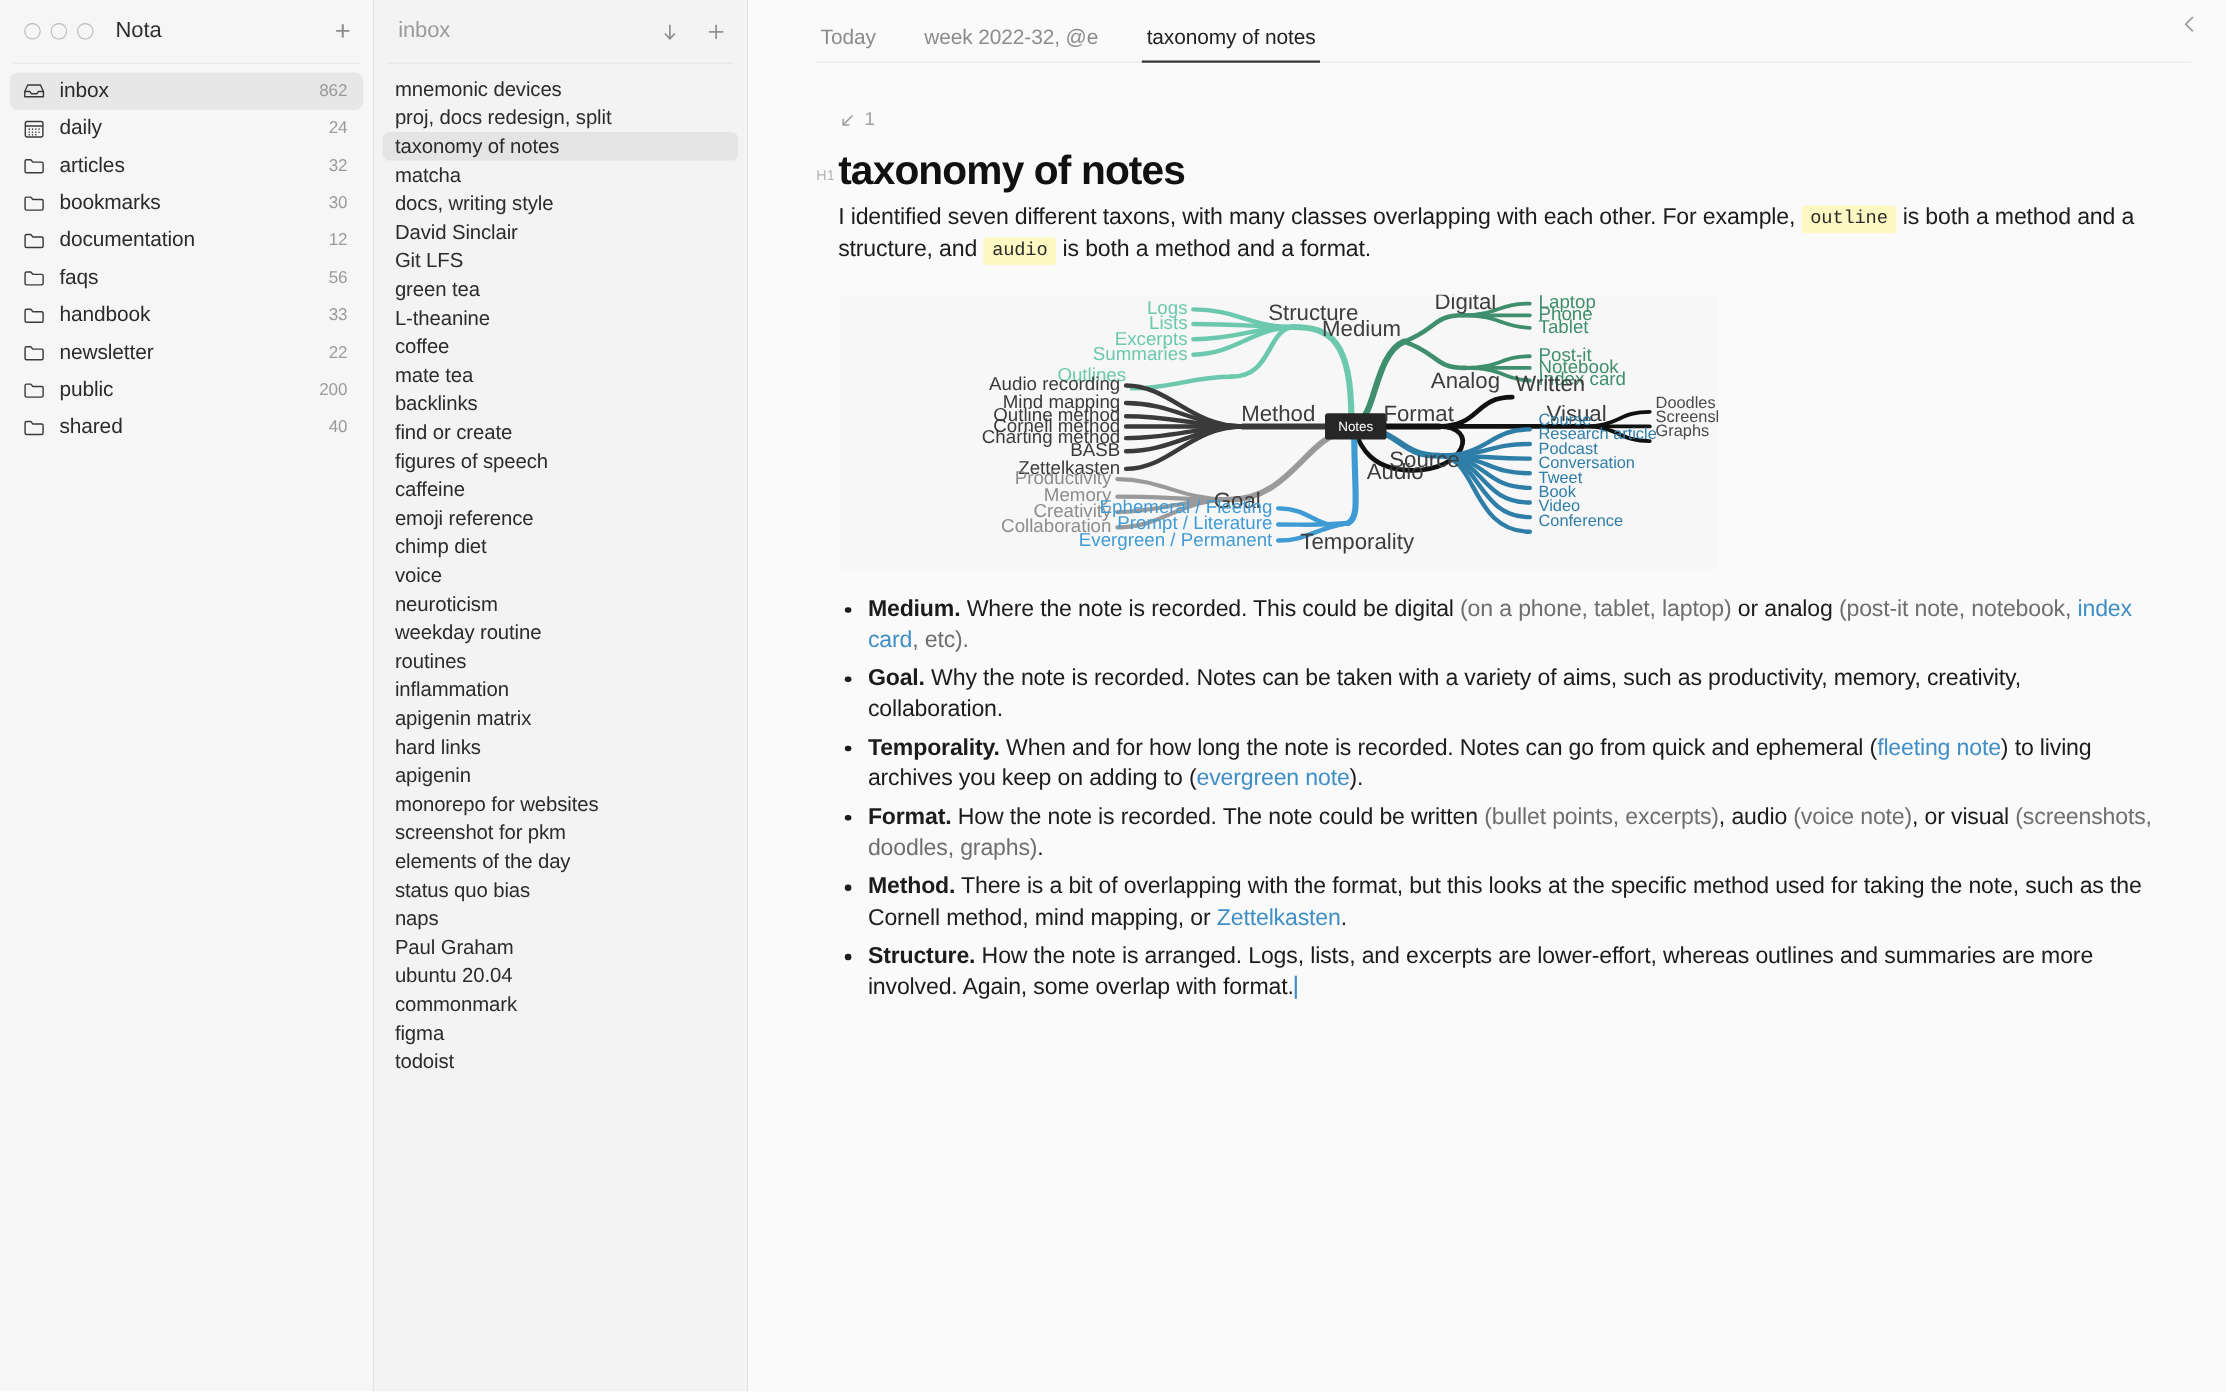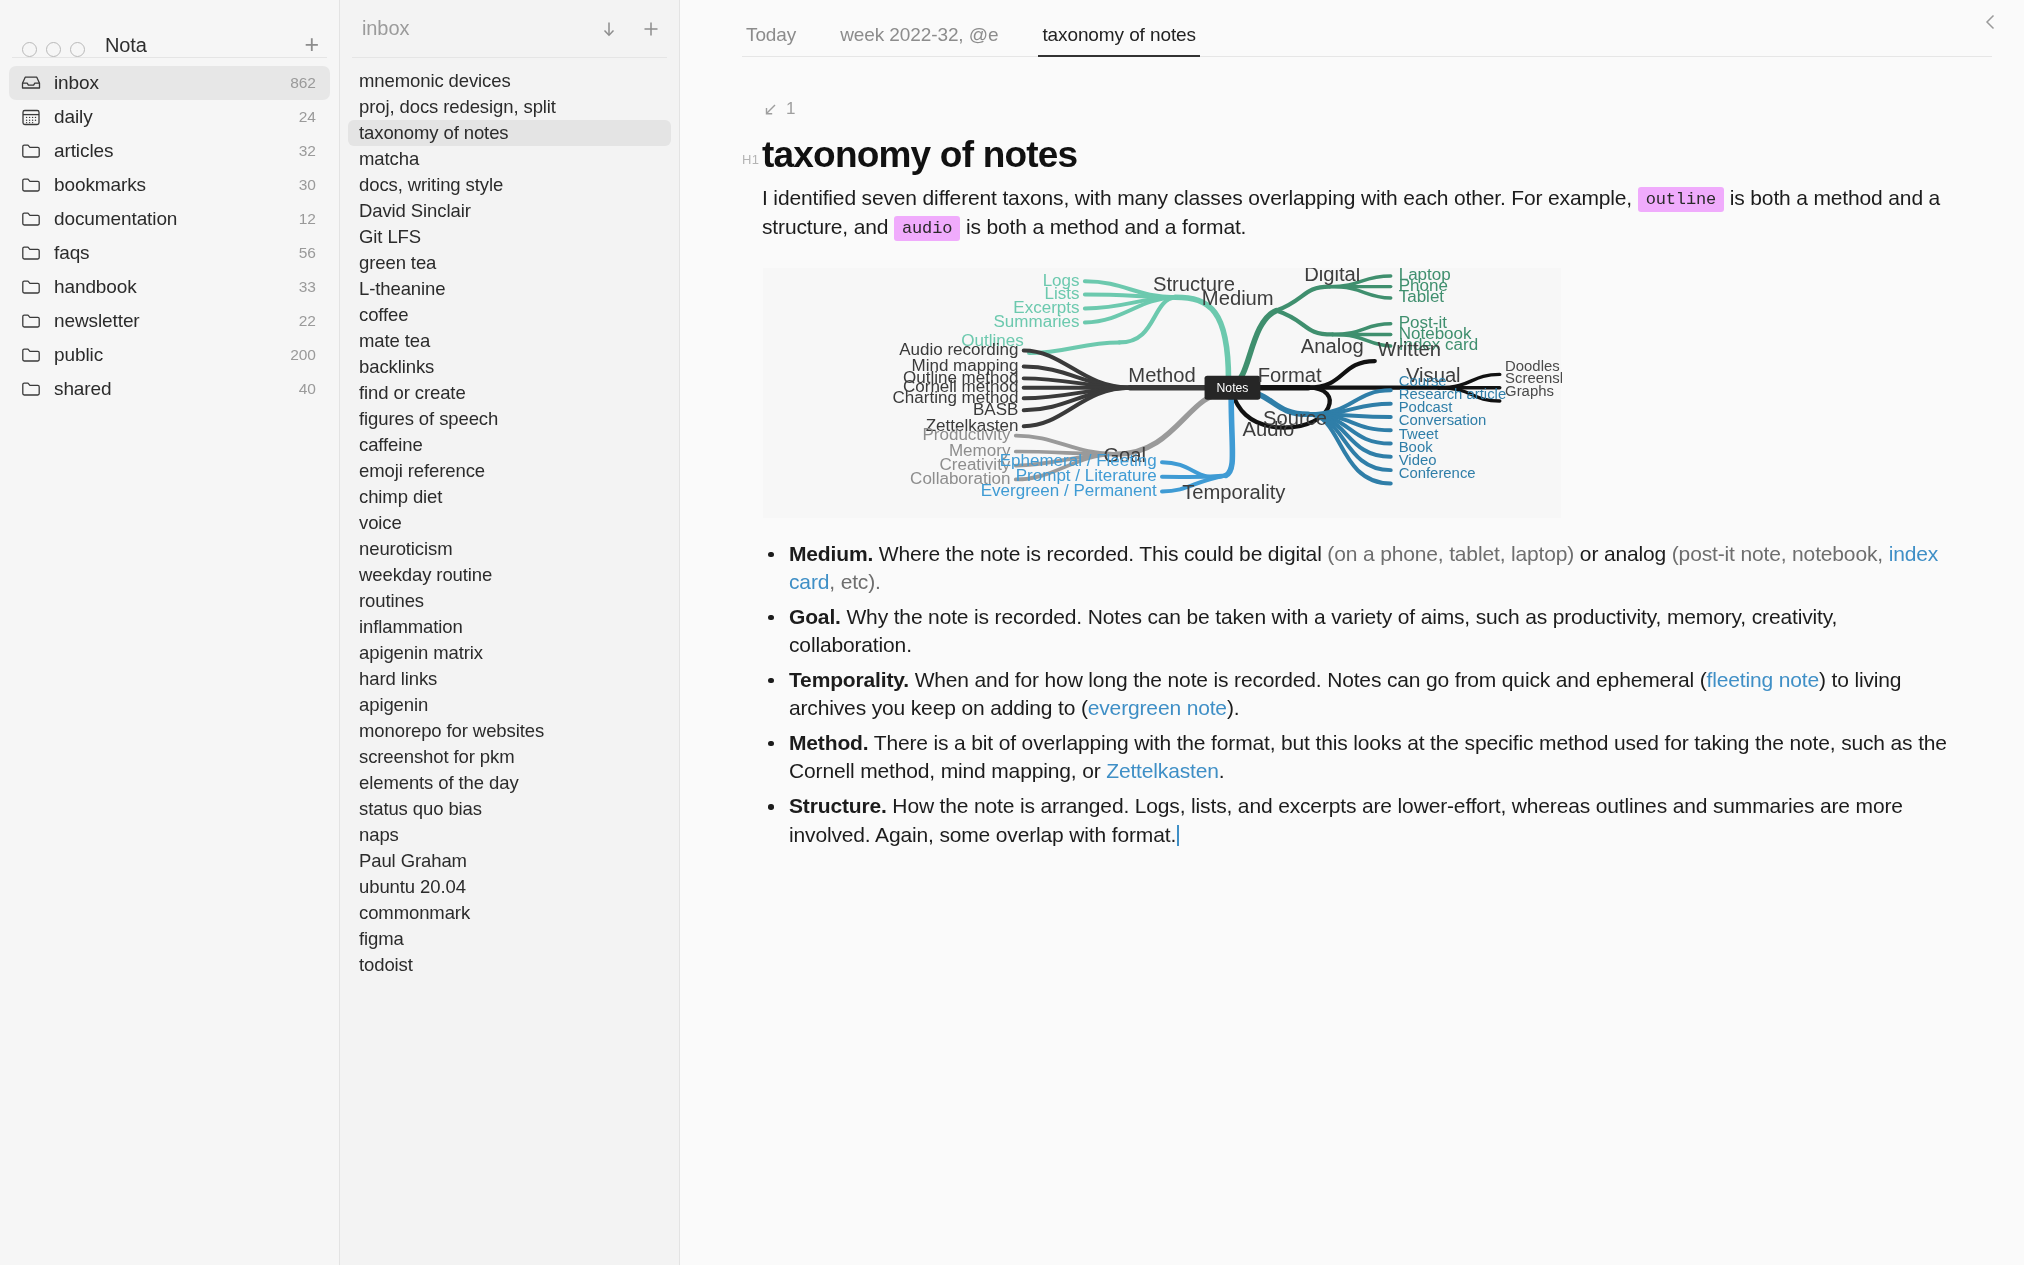--- a/index.html
+++ b/index.html
@@ -13,21 +13,21 @@
 
   
   .sidebar {
     width: 340px; height: 100%;
     background: #f6f6f6;
     border-right: 1px solid #e3e3e3;
     display: flex; flex-direction: column;
     flex: 0 0 340px;
   }
   .sidebar-head {
-    height: 57px; display: flex; align-items: flex-end;
+    height: 57px; display: flex; align-items: center;
     padding: 0 20px 0 22px; gap: 9px;
   }
   .traffic { width: 15px; height: 15px; border-radius: 50%;
     border: 1.6px solid #b9b9b9; background: transparent; flex: 0 0 auto; }
   .app-title {
     font-size: 20px; color: #2e2e2e; margin-left: 11px;
     letter-spacing: -0.1px; white-space: nowrap;
   }
   .head-spacer { flex: 1; }
   .plus-btn {
@@ -108,21 +108,21 @@
     letter-spacing: -0.8px; line-height: 1.1; }
   .tags { margin-left: 20px; margin-bottom: 32px; font-size: 20px; letter-spacing: -0.2px; }
   .tag { color: #3b3b3b; text-decoration: underline; margin-right: 6px; cursor: pointer; }
 
   .para {
     margin-left: 20px; font-size: 21px; line-height: 1.38;
     color: #1c1c1c; max-width: 1250px; letter-spacing: -0.15px;
   }
   code.ic {
     font-family: "Liberation Mono", monospace;
-    background: #f0abfc; border-radius: 3px;
+    background: #fef9c3; border-radius: 3px;
     font-size: 17px; padding: 3px 8px; color: #2a2a2a;
     vertical-align: 1px;
   }
 
   
   .mindmap-wrap { margin: 26px 0 22px 20px; width: 800px; }
   .mindmap { display: block; width: 800px; height: 250px; }
   .mm-lbl { font-family: "Liberation Sans", sans-serif; fill: #4a4a4a; font-size: 6.4px; }
   .mm-lbl.sm { font-size: 5.6px; }
   .mm-lbl.mid { font-size: 7.6px; fill: #3d3d3d; }
@@ -509,18 +509,19 @@
           <text class="mm-lbl mm-lblue" x="148" y="74.6" text-anchor="end">Ephemeral / Fleeting</text>
           <text class="mm-lbl mm-lblue" x="148" y="80.2" text-anchor="end">Prompt / Literature</text>
           <text class="mm-lbl mm-lblue" x="148" y="85.7" text-anchor="end">Evergreen / Permanent</text>
         </svg>
       </div>
 
       <div class="bullets" id="bullets">
           <div class="bl"><b>Medium.</b><span class=""> Where the note is recorded. This could be digital </span><span class="muted">(on a phone, tablet, laptop)</span><span class=""> or analog </span><span class="muted">(post-it note, notebook, </span><span class="lnk">index card</span><span class="muted">, etc).</span></div>
           <div class="bl"><b>Goal.</b><span class=""> Why the note is recorded. Notes can be taken with a variety of aims, such as productivity, memory, creativity, collaboration.</span></div>
           <div class="bl"><b>Temporality.</b><span class=""> When and for how long the note is recorded. Notes can go from quick and ephemeral (</span><span class="lnk">fleeting note</span><span class="">) to living archives you keep on adding to (</span><span class="lnk">evergreen note</span><span class="">).</span></div>
+          <div class="bl"><b>Format.</b><span class=""> How the note is recorded. The note could be written </span><span class="muted">(bullet points, excerpts)</span><span class="">, audio </span><span class="muted">(voice note)</span><span class="">, or visual </span><span class="muted">(screenshots, doodles, graphs)</span><span class="">.</span></div>
           <div class="bl"><b>Method.</b><span class=""> There is a bit of overlapping with the format, but this looks at the specific method used for taking the note, such as the Cornell method, mind mapping, or </span><span class="lnk">Zettelkasten</span><span class="">.</span></div>
           <div class="bl"><b>Structure.</b><span class=""> How the note is arranged. Logs, lists, and excerpts are lower-effort, whereas outlines and summaries are more involved. Again, some overlap with format.</span><span class="caret"></span></div>
         </div>
     </div>
   </div>
 </div>
 
 </body></html>

